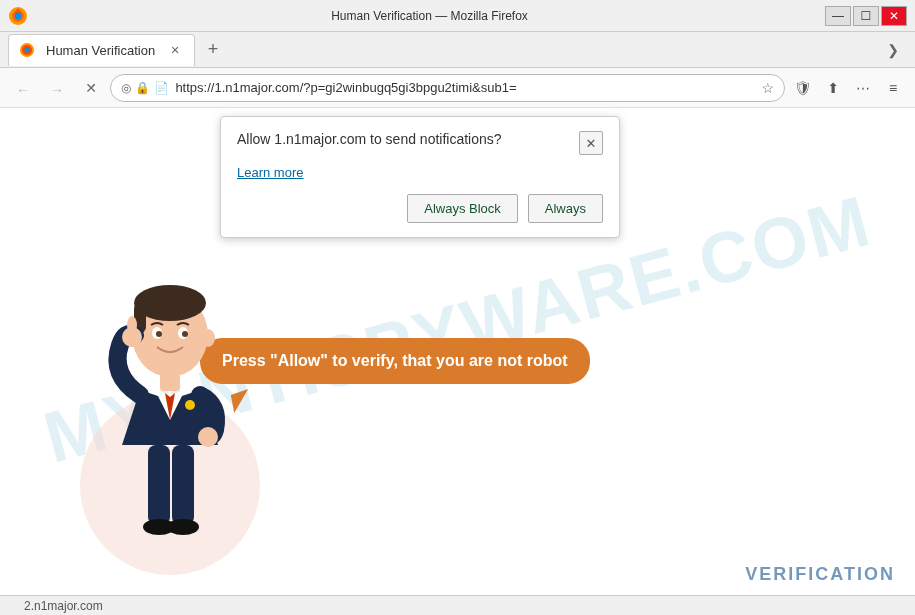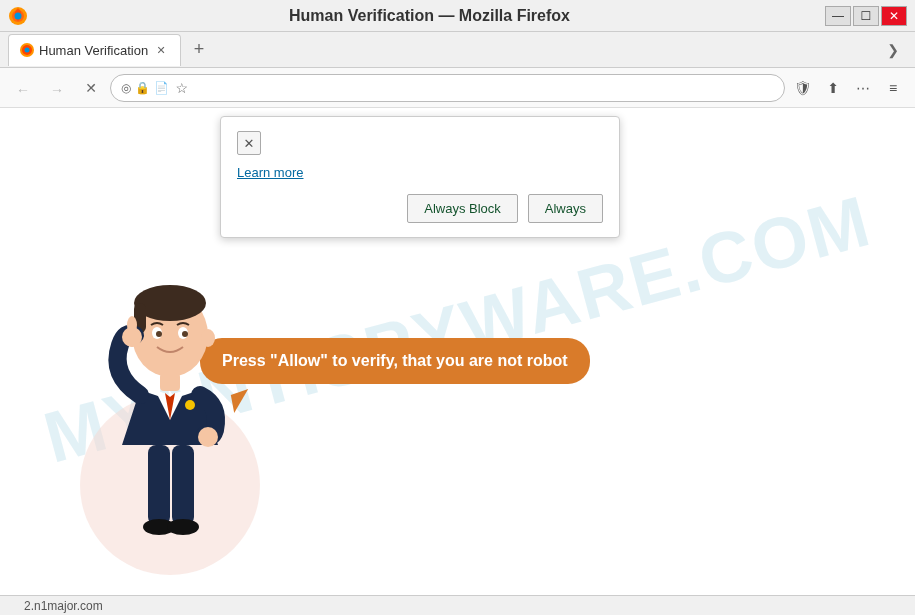--- a/index.html
+++ b/index.html
@@ -9,21 +9,21 @@
     .title-bar {
       display: flex; align-items: center;
       background: #f0f0f0;
       height: 32px;
       padding: 0 8px;
       border-bottom: 1px solid #ccc;
       user-select: none;
     }
     .title-bar-icon { width: 20px; height: 20px; margin-right: 6px; }
     .title-bar-icon svg { width: 20px; height: 20px; }
-    .title-bar-title { flex: 1; text-align: center; font-size: 16px; color: #333; font-weight: bold; }
+    .title-bar-title { flex: 1; text-align: center; font-size: 12px; color: #333; }
     .title-bar-controls { display: flex; gap: 2px; }
     .title-bar-btn {
       width: 26px; height: 20px;
       border: 1px solid #aaa;
       background: #e0e0e0;
       font-size: 12px;
       cursor: pointer;
       display: flex; align-items: center; justify-content: center;
       color: #333;
     }
@@ -40,21 +40,21 @@
     .tab {
       display: flex; align-items: center;
       background: #fff;
       border: 1px solid #ccc;
       border-bottom: none;
       border-radius: 4px 4px 0 0;
       padding: 0 10px;
       height: 32px;
       font-size: 13px;
       color: #333;
-      gap: 4px;
+      gap: 11px;
       min-width: 140px;
       max-width: 220px;
     }
     .tab-favicon { width: 16px; height: 16px; }
     .tab-title { flex: 1; font-size: 13px; }
     .tab-close {
       width: 18px; height: 18px;
       border-radius: 50%;
       display: flex; align-items: center; justify-content: center;
       font-size: 11px; color: #666; cursor: pointer;
@@ -309,34 +309,36 @@
 <div class="nav-bar">
   <button class="nav-btn disabled">←</button>
   <button class="nav-btn disabled">→</button>
   <button class="nav-btn">✕</button>
   <div class="url-bar-container">
     <div class="url-bar-icons">
       <span>◎</span>
       <span>🔒</span>
       <span>📄</span>
     </div>
+    <input type="text" class="url-input" value="https://1.n1major.com/?p=gi2winbugq5gi3bpgu2timi&amp;sub1=" style="">
     <span class="url-star">☆</span>
   </div>
   <div class="nav-right-icons">
     <span class="nav-right-btn">🛡</span>
     <span class="nav-right-btn">⬆</span>
     <span class="nav-right-btn">⋯</span>
     <span class="nav-right-btn">≡</span>
   </div>
 </div>
 
 <div class="page-content">
 
   <div class="notification-popup">
     <div class="popup-header">
+      <span class="popup-title">Allow 1.n1major.com to send notifications?</span>
       <button class="popup-close">✕</button>
     </div>
     <a class="learn-more">Learn more</a>
     <div class="popup-buttons">
       <button class="popup-btn">Always Block</button>
       <button class="popup-btn">Always</button>
     </div>
   </div>
 
   <div class="watermark">MYANTISPYWARE.COM</div>
@@ -389,18 +391,19 @@
       <rect x="88" y="170" width="22" height="80" rx="8" fill="#1a2a4a"></rect>
       <rect x="112" y="170" width="22" height="80" rx="8" fill="#1a2a4a"></rect>
 
       <ellipse cx="99" cy="252" rx="16" ry="8" fill="#111"></ellipse>
       <ellipse cx="123" cy="252" rx="16" ry="8" fill="#111"></ellipse>
 
       <circle cx="130" cy="130" r="5" fill="#f5c200"></circle>
     </svg>
   </div>
 
+  <div class="bottom-right-watermark">VERIFICATION</div>
 
 </div>
 
 <div class="status-bar">
   <span>2.n1major.com</span>
 </div>
 
 </body></html>

